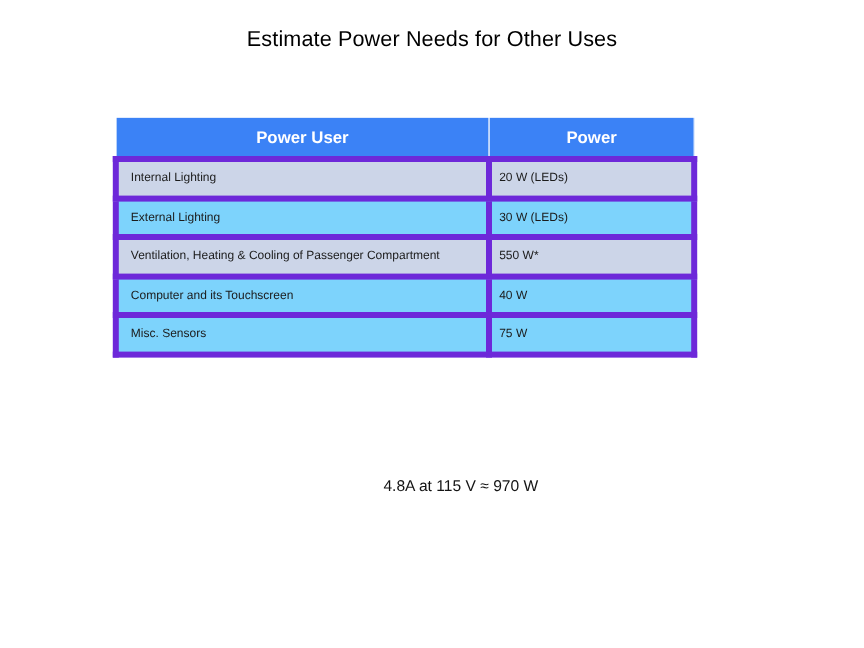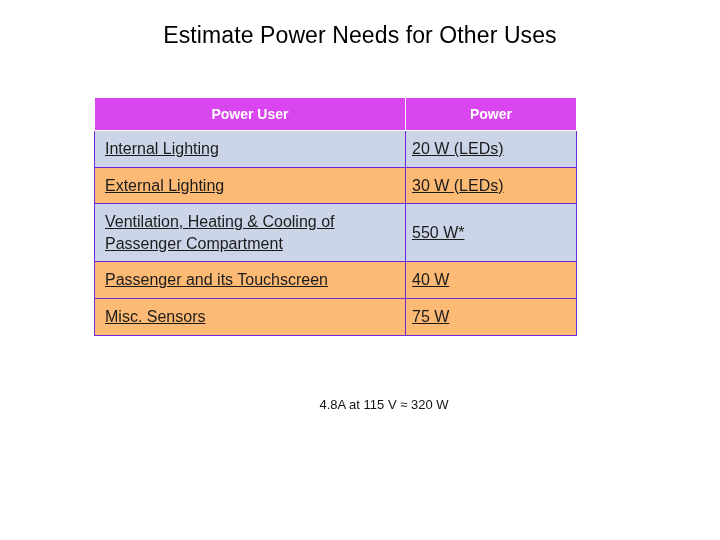--- a/index.html
+++ b/index.html
@@ -18,58 +18,57 @@
     position: relative;
     width: 720px;
     height: 540px;
   }
   .slide-title {
     position: absolute;
     top: 22px;
     left: 0;
     width: 720px;
     text-align: center;
-    font-size: 23px;
+    font-size: 18px;
     font-weight: normal;
     color: #000000;
     letter-spacing: 0.1px;
   }
   .table-wrap {
     position: absolute;
     top: 97px;
     left: 94px;
     width: 482px;
   }
   table.power-table {
     border-collapse: collapse;
     width: 482px;
     table-layout: fixed;
   }
   table.power-table col.c1 { width: 311px; }
   table.power-table col.c2 { width: 171px; }
   table.power-table th {
-    background: #d946ef;
+    background: #3b82f6;
     color: #ffffff;
     font-size: 14px;
     font-weight: bold;
     text-align: center;
     padding: 8px 6px;
     border: 1px solid #ffffff;
   }
   table.power-table td {
-    font-size: 16px;
+    font-size: 10px;
     color: #1b1b1b;
-    border: 1px solid #6d28d9;
+    border: 5px solid #6d28d9;
     padding: 7px 10px;
     vertical-align: middle;
     line-height: 1.35;
-    text-decoration: underline;
   }
   table.power-table tr.odd td { background: #ccd5e8; }
-  table.power-table tr.even td { background: #fdba74; }
+  table.power-table tr.even td { background: #7dd3fc; }
   table.power-table td.val {
     text-align: left;
     padding-left: 6px;
     padding-right: 6px;
   }
   table.power-table td.name {
     text-align: left;
   }
   .footnote {
     position: absolute;
@@ -109,28 +108,28 @@
         </tr>
         <tr class="even">
           <td class="name">External Lighting</td>
           <td class="val">30 W (LEDs)</td>
         </tr>
         <tr class="odd">
           <td class="name">Ventilation, Heating &amp; Cooling of Passenger Compartment</td>
           <td class="val">550 W*</td>
         </tr>
         <tr class="even">
-          <td class="name">Passenger and its Touchscreen</td>
+          <td class="name">Computer and its Touchscreen</td>
           <td class="val">40 W</td>
         </tr>
         <tr class="even">
           <td class="name">Misc. Sensors</td>
           <td class="val">75 W</td>
         </tr>
       </tbody>
     </table>
   </div>
 
   <div class="footnote">
-    <div>4.8A at 115 V ≈ 320 W</div>
+    <div>4.8A at 115 V ≈ 970 W</div>
   </div>
 
 </div>
 
 </body></html>

